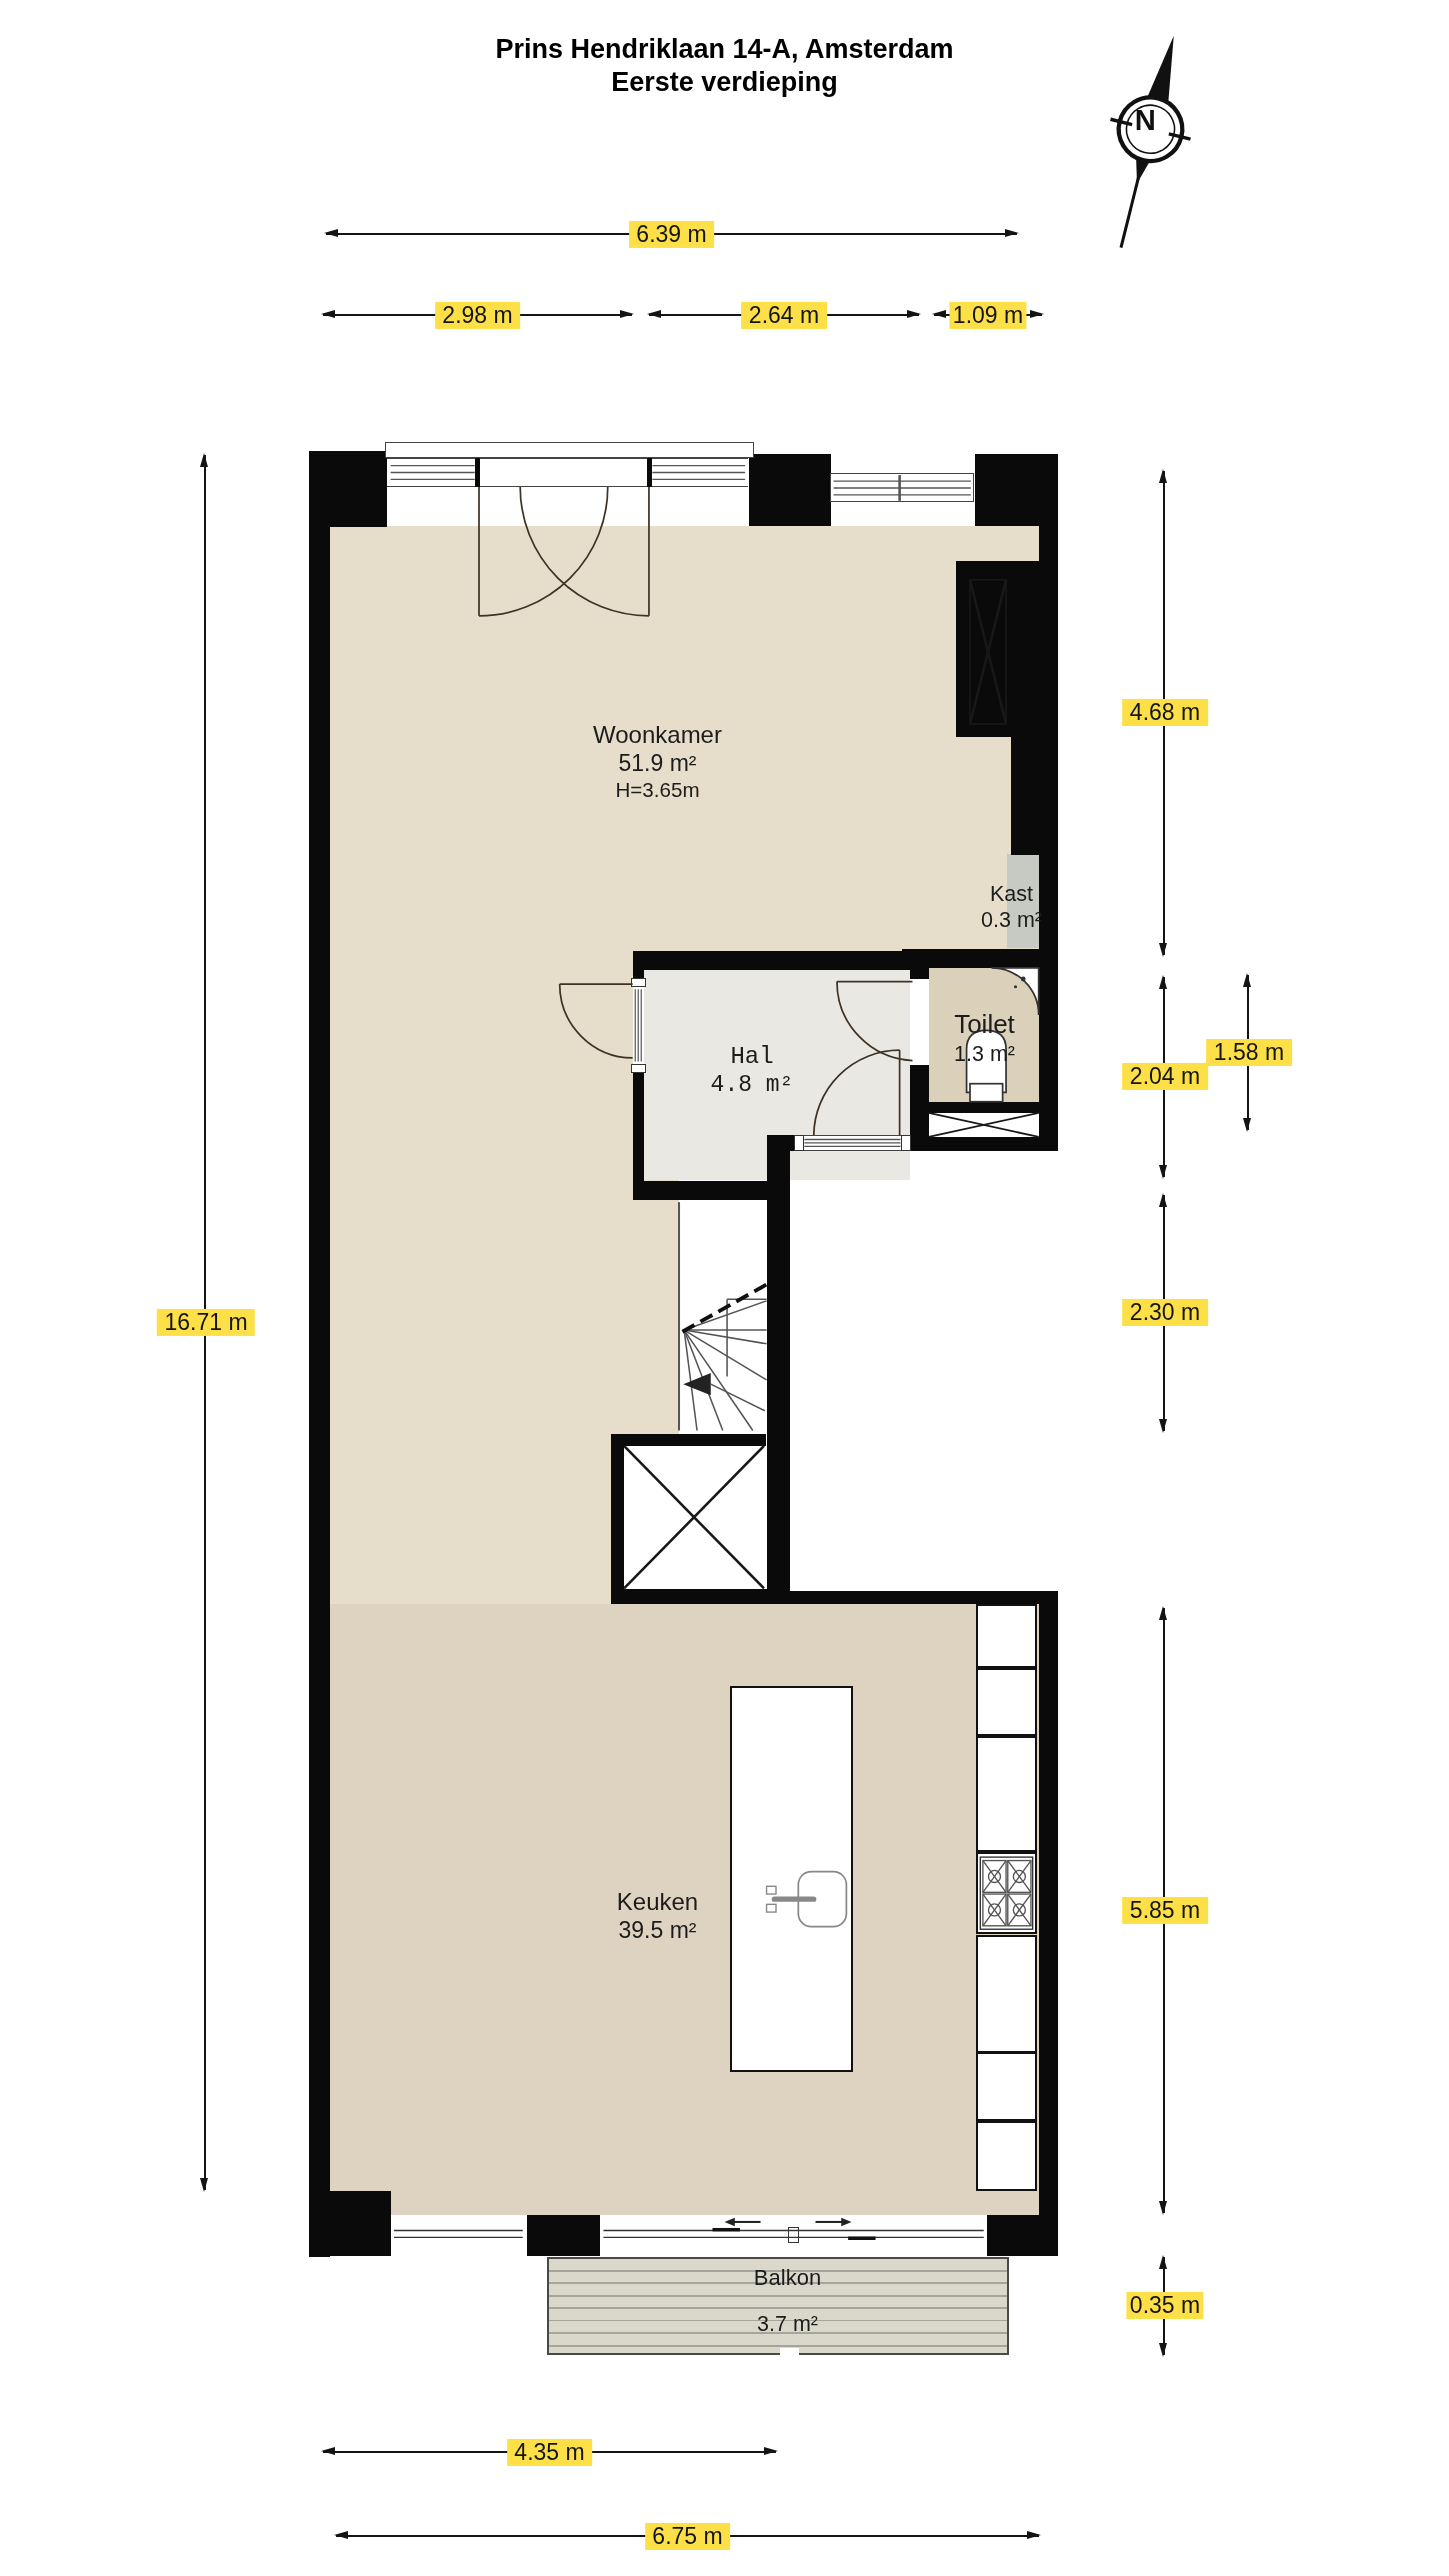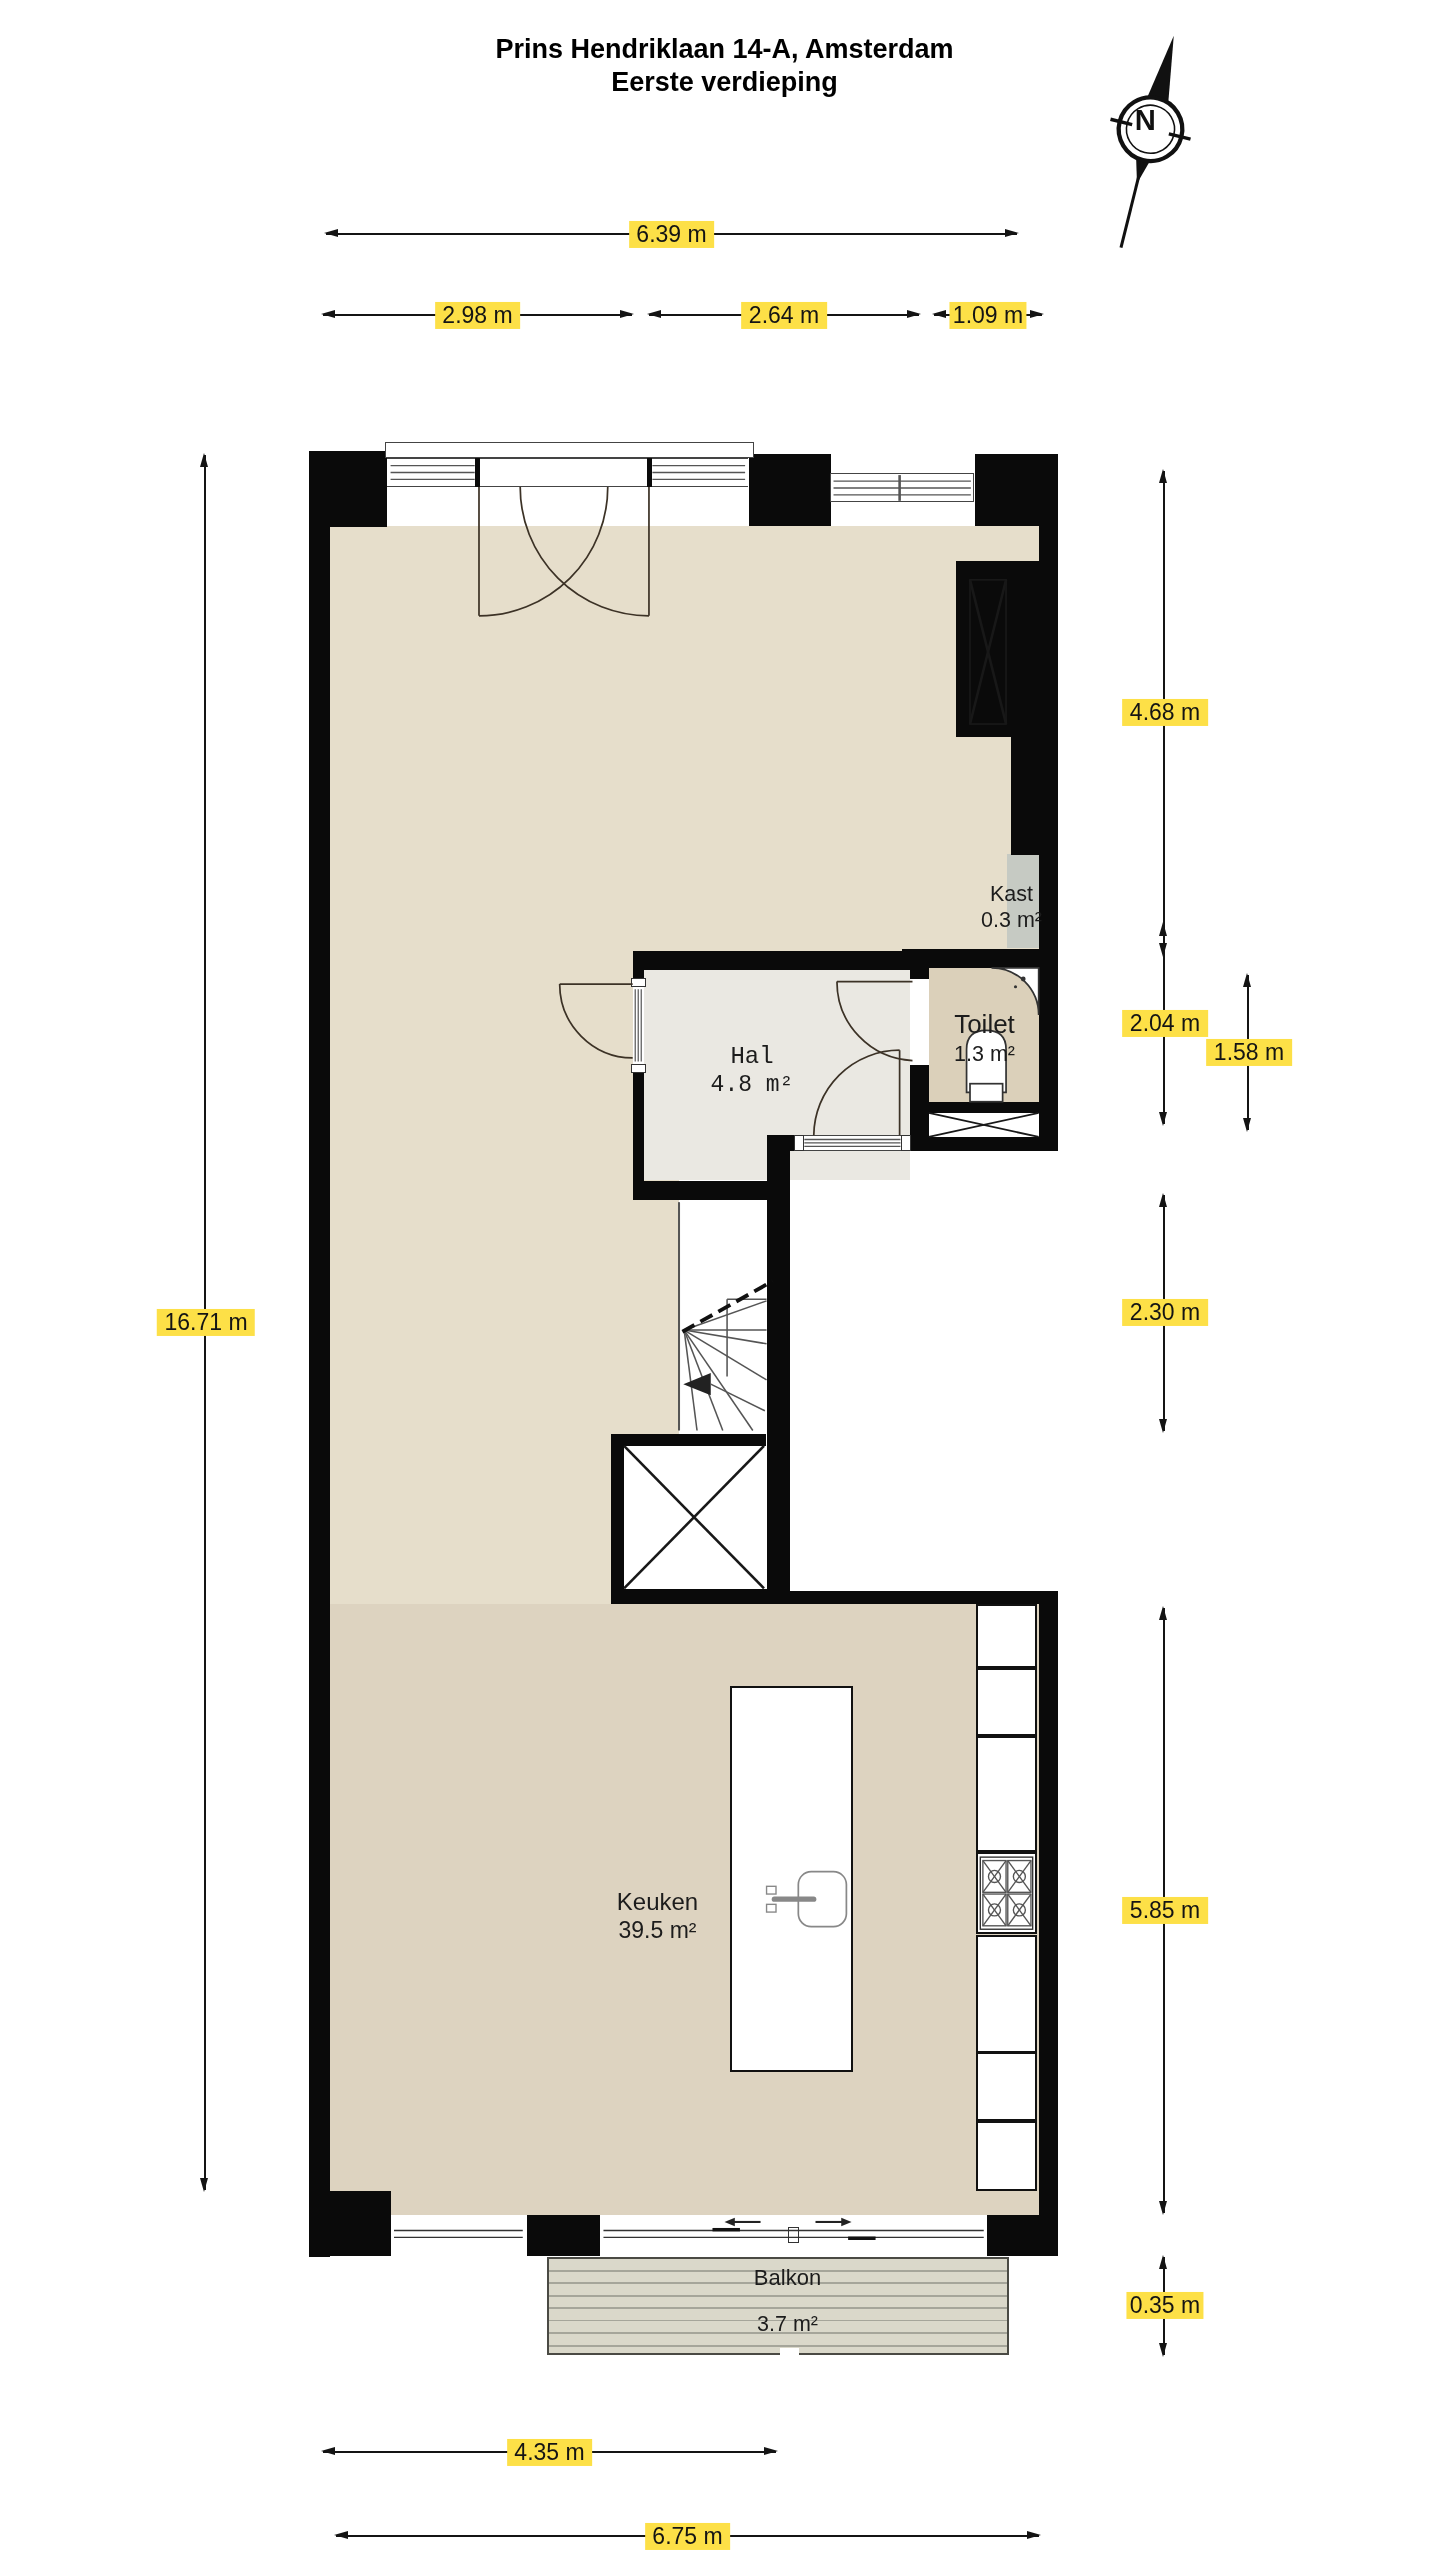--- a/index.html
+++ b/index.html
@@ -243,20 +243,25 @@
       <polygon points="92,122 128,122 110,185" fill="#111"></polygon>
       <line x1="110" y1="120" x2="110" y2="262" stroke="#111" stroke-width="3.5"></line>
       <circle cx="110" cy="120" r="37" fill="#fff" stroke="#111" stroke-width="5"></circle>
       <circle cx="110" cy="120" r="28" fill="none" stroke="#111" stroke-width="1.8"></circle>
       <line x1="62" y1="120" x2="88" y2="120" stroke="#111" stroke-width="4"></line>
       <line x1="132" y1="120" x2="158" y2="120" stroke="#111" stroke-width="4"></line>
     </g>
     <text x="104" y="112" font-size="34" font-weight="bold" font-family="Liberation Sans, sans-serif" fill="#111" text-anchor="middle" dominant-baseline="middle">N</text>
   </svg>
 
+  <div class="roomlabel" style="left:550px;top:720px;width:215px;">
+    <div class="rl-main">Woonkamer</div>
+    <div class="rl-sub">51.9 m²</div>
+    <div class="rl-h">H=3.65m</div>
+  </div>
   <div class="roomlabel" style="left:666px;top:1042px;width:172px;font-family:Liberation Mono, monospace;">
     <div class="rl-main">Hal</div>
     <div class="rl-sub">4.8 m²</div>
   </div>
   <div class="roomlabel" style="left:920px;top:1009px;width:129px;">
     <div class="rl-main" style="font-size:26px;">Toilet</div>
     <div class="rl-sub" style="font-size:21.5px;">1.3 m²</div>
   </div>
   <div class="roomlabel" style="left:947px;top:881px;width:129px;">
     <div class="rl-main" style="font-size:21.5px;">Kast</div>
@@ -284,21 +289,21 @@
     <span class="dimlabel" style="padding:0 3.4px;">1.09 m</span>
   </div>
 
   <div class="dimv" style="left:204px;top:455px;height:1735px;">
     <span class="dimlabel">16.71 m</span>
   </div>
 
   <div class="dimv" style="left:1163px;top:471px;height:484px;">
     <span class="dimlabel">4.68 m</span>
   </div>
-  <div class="dimv" style="left:1163px;top:924px;height:200px;">
+  <div class="dimv" style="left:1163px;top:977px;height:200px;">
     <span class="dimlabel">2.04 m</span>
   </div>
   <div class="dimv" style="left:1247px;top:975px;height:155px;">
     <span class="dimlabel">1.58 m</span>
   </div>
   <div class="dimv" style="left:1163px;top:1195px;height:236px;">
     <span class="dimlabel">2.30 m</span>
   </div>
   <div class="dimv" style="left:1163px;top:1608px;height:605px;text-align:center;">
     <span class="dimlabel">5.85 m</span>

